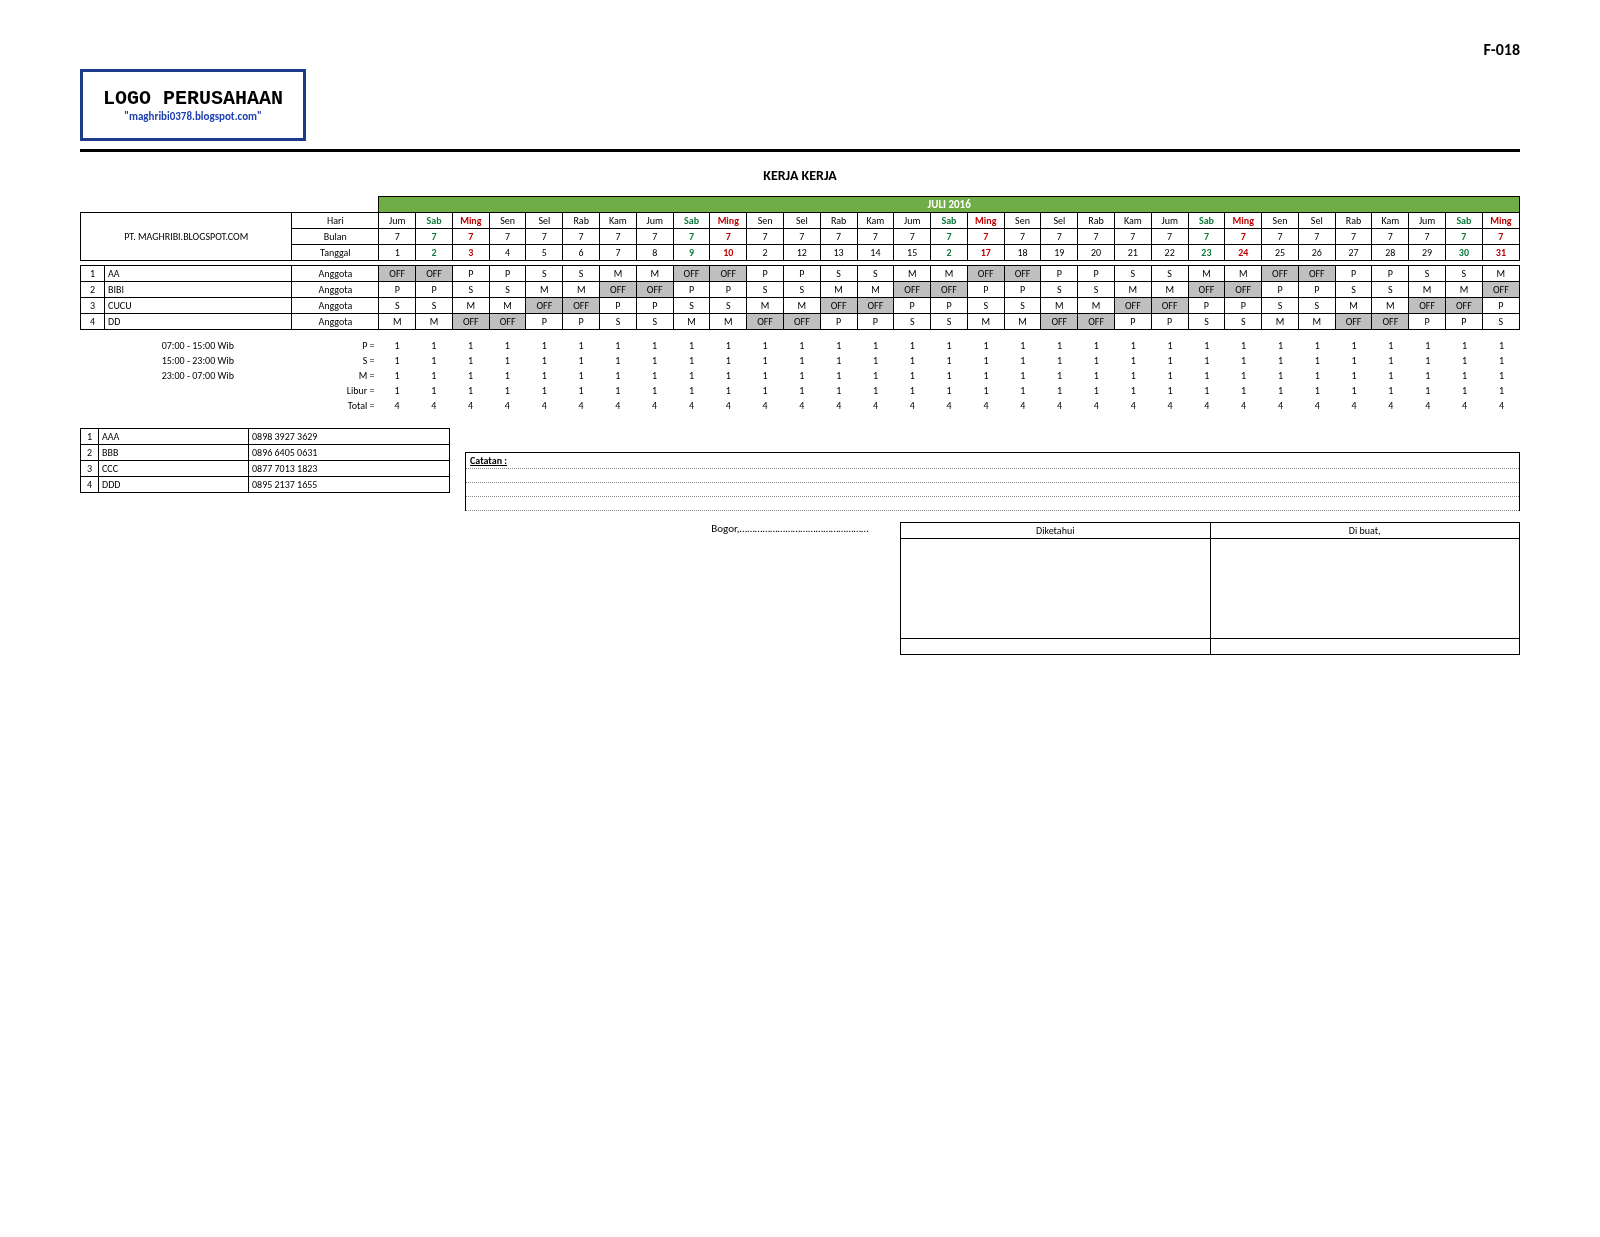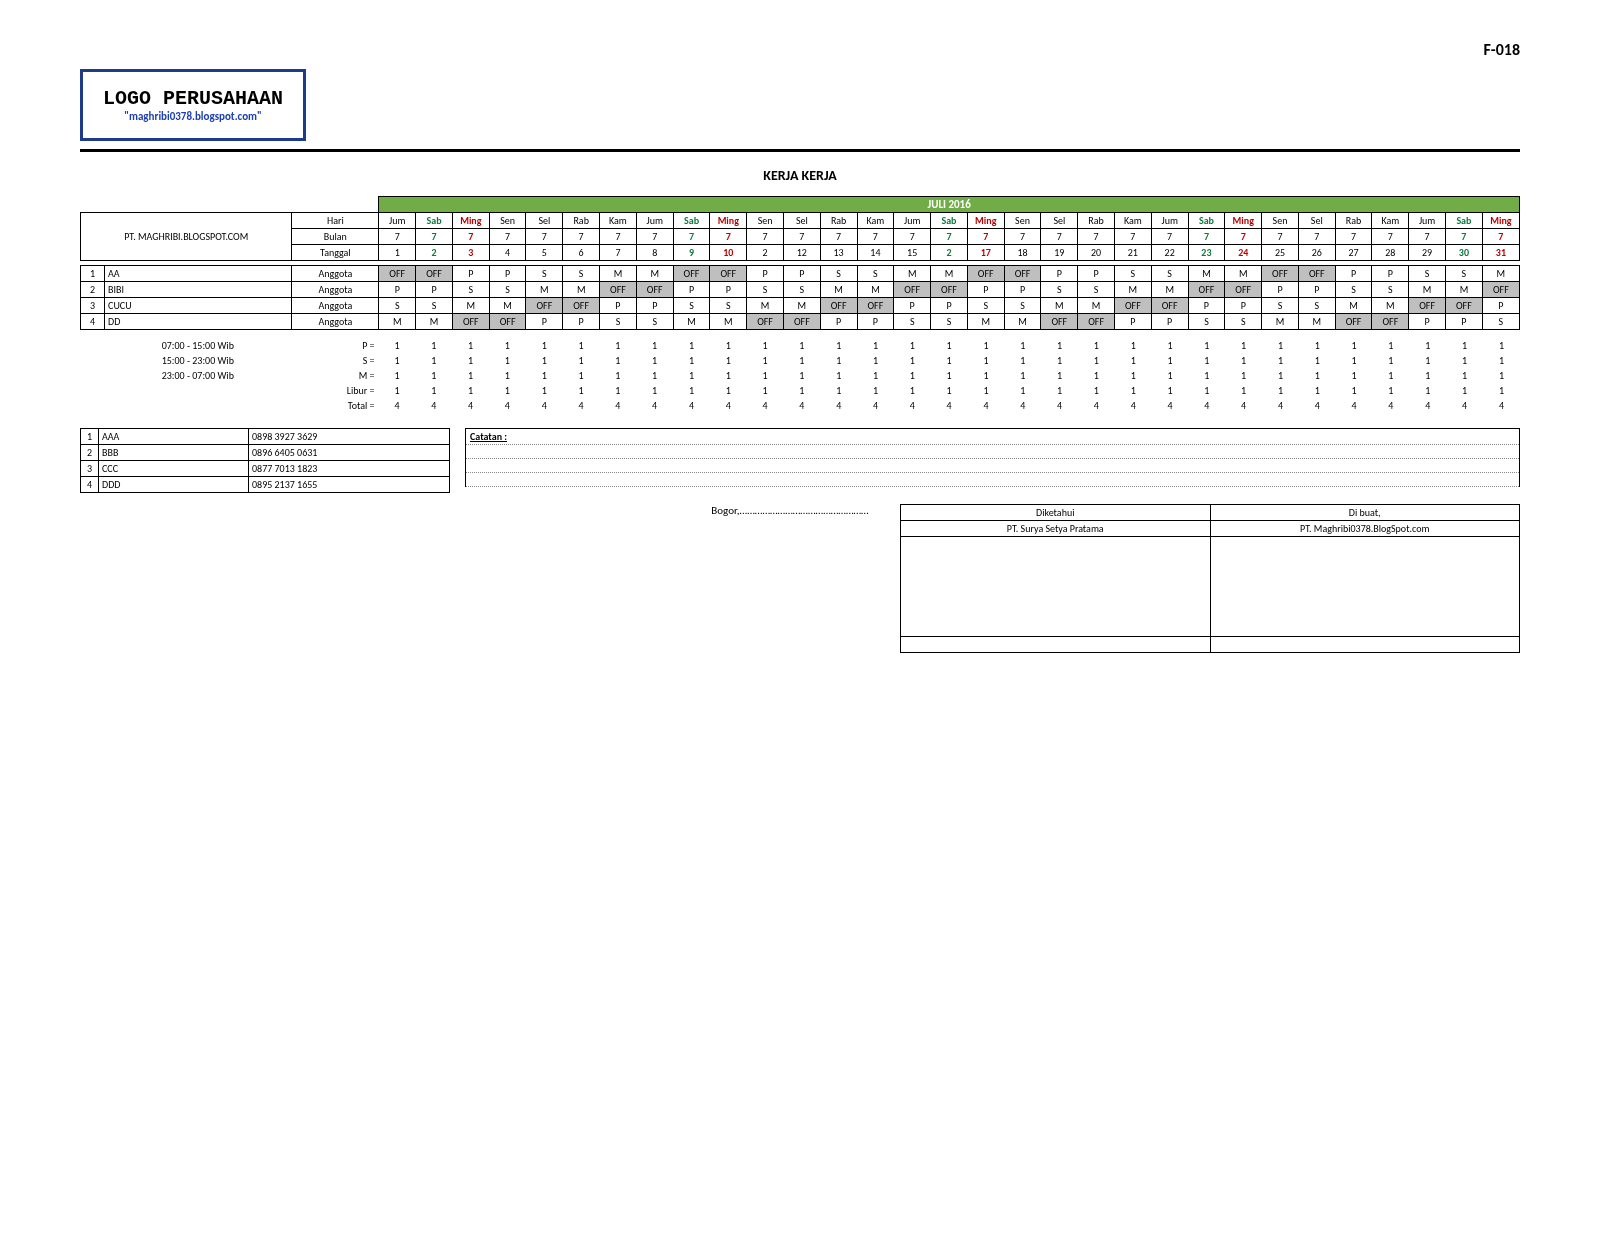--- a/index.html
+++ b/index.html
@@ -605,21 +605,21 @@
               <tr>
       <td class="idxcol">4</td>
       <td class="left-align" style="width:150px;">DDD</td>
       <td class="left-align">0895 2137 1655</td>
     </tr>
             </tbody>
           </table>
     </td>
     <td style="width:15px; border:none;"></td>
     <td style="vertical-align:top; border:none; padding:0;">
-      <table style="width:100%; border-collapse:collapse;">
+      <table style="width:100%; border-collapse:collapse;margin-top:24px;">
         <tbody>
               <tr>
                 <td class="bordered-cell catatan-header">Catatan :</td>
               </tr>
         <tr>
                 <td class="bordered-cell catatan-line" style="border-top:none; border-bottom:1px dotted #888;"></td>
               </tr>
         <tr>
                 <td class="bordered-cell catatan-line" style="border-top:none; border-bottom:1px dotted #888;"></td>
               </tr>
@@ -641,24 +641,20 @@
       <td style="width:600px; border:none;"></td>
       <td class="bogor-line" style="border:none; vertical-align:top; width:220px;text-align:center;">Bogor,……………………………………………</td>
       <td style="border:none; vertical-align:top;">
         <table class="sign-table" style="width:100%;">
           <tbody>
                 <tr>
             <td class="sign-header" style="width:50%;">Diketahui</td>
             <td class="sign-header">Di buat,</td>
           </tr>
           <tr>
-            <td>PT. Surya Setya Pratama</td>
-            <td>PT. Maghribi0378.BlogSpot.com</td>
-          </tr>
-          <tr>
             <td class="sign-body"></td>
             <td class="sign-body"></td>
           </tr>
           <tr>
             <td style="height:16px;"></td>
             <td></td>
           </tr>
         </tbody>
             </table>
       </td>

